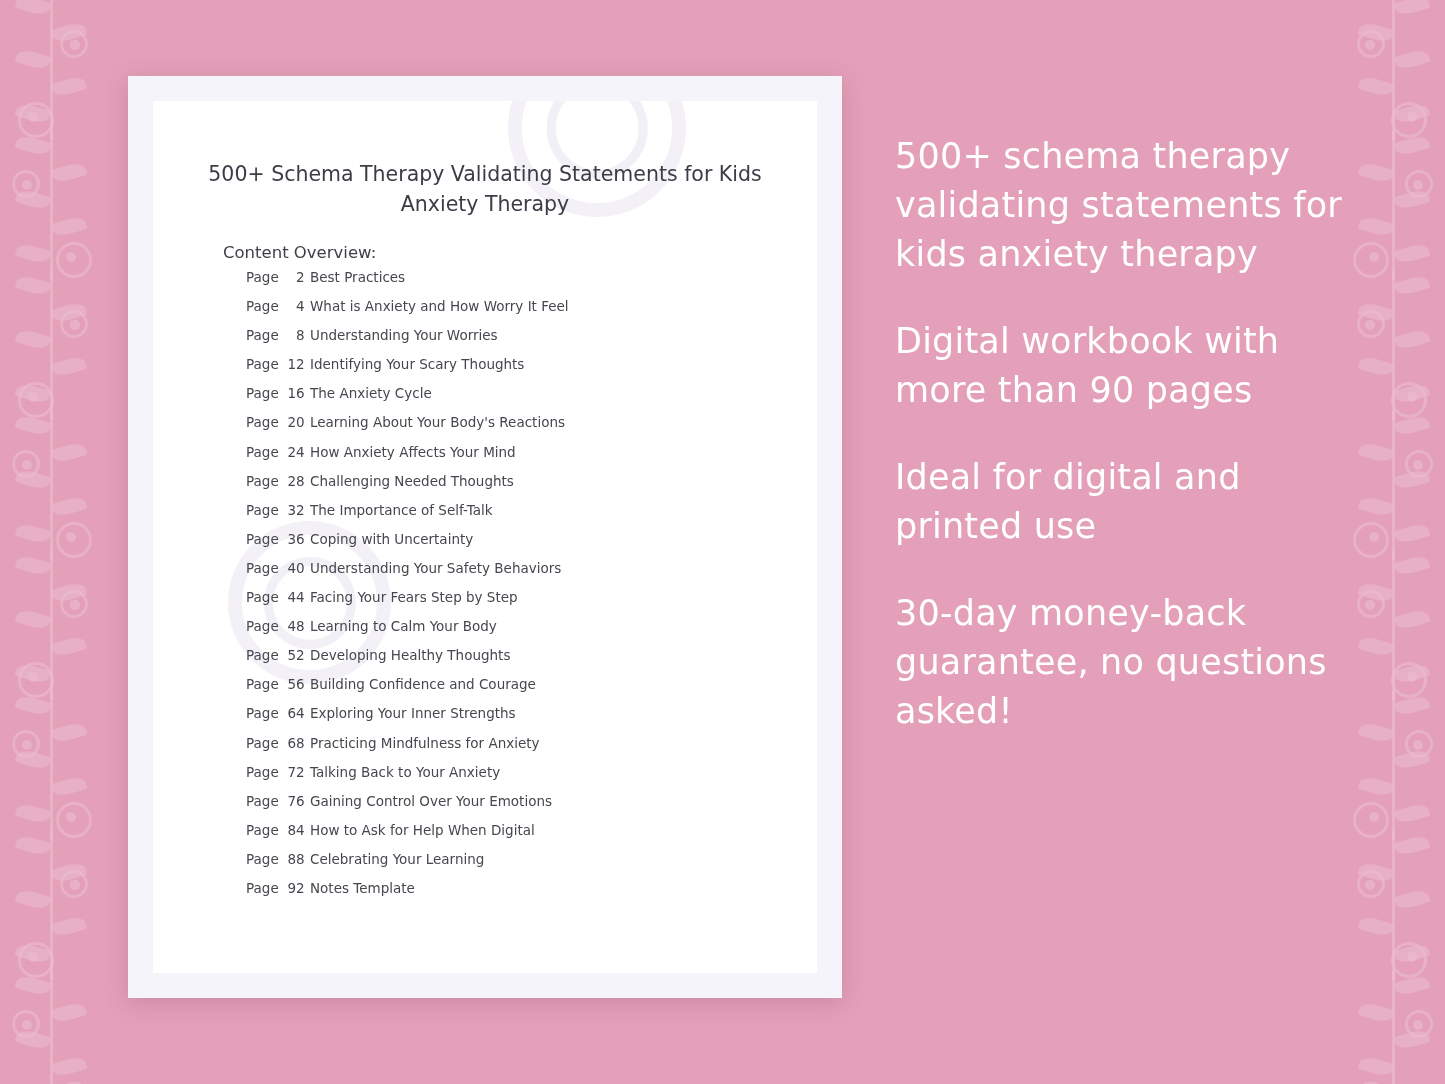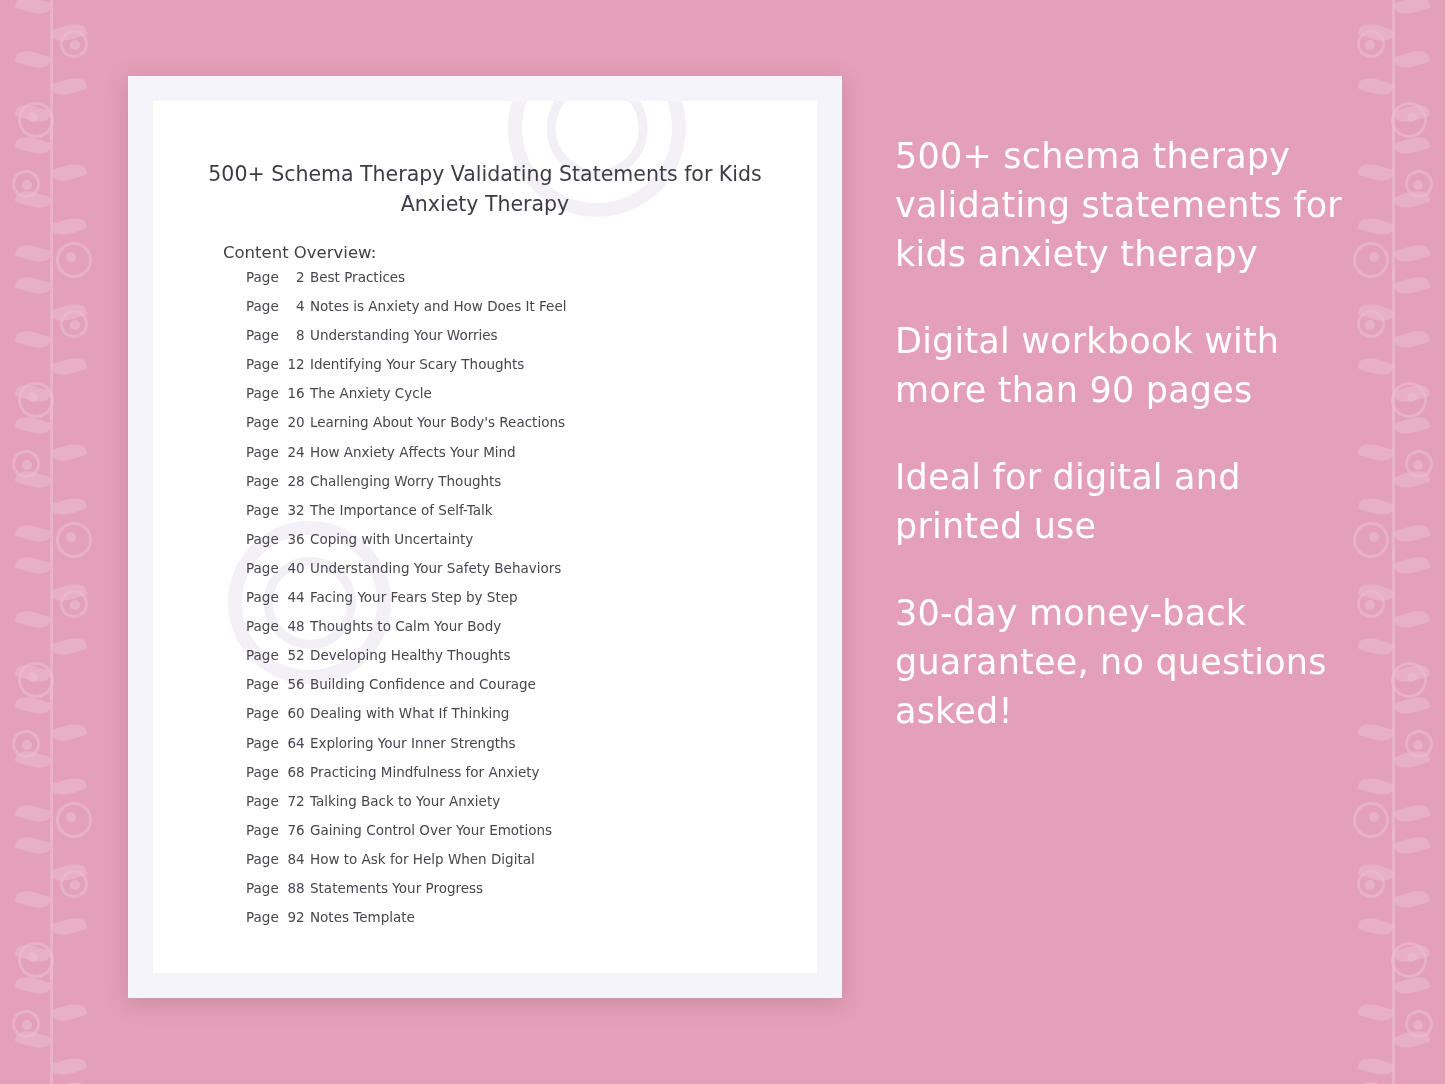--- a/index.html
+++ b/index.html
@@ -357,21 +357,21 @@
       <div class="doc-title">500+ Schema Therapy Validating Statements for Kids Anxiety Therapy</div>
       <div class="overview-label">Content Overview:</div>
 
       <div class="toc" id="toc-list">
           <div class="toc-row">
             <span class="toc-page"><span>Page</span><span class="toc-num">2</span></span>
             <span class="toc-title">Best Practices</span>
           </div>
           <div class="toc-row">
             <span class="toc-page"><span>Page</span><span class="toc-num">4</span></span>
-            <span class="toc-title">Notes is Anxiety and How Does It Feel</span>
+            <span class="toc-title">What is Anxiety and How Worry It Feel</span>
           </div>
           <div class="toc-row">
             <span class="toc-page"><span>Page</span><span class="toc-num">8</span></span>
             <span class="toc-title">Understanding Your Worries</span>
           </div>
           <div class="toc-row">
             <span class="toc-page"><span>Page</span><span class="toc-num">12</span></span>
             <span class="toc-title">Identifying Your Scary Thoughts</span>
           </div>
           <div class="toc-row">
@@ -381,55 +381,51 @@
           <div class="toc-row">
             <span class="toc-page"><span>Page</span><span class="toc-num">20</span></span>
             <span class="toc-title">Learning About Your Body's Reactions</span>
           </div>
           <div class="toc-row">
             <span class="toc-page"><span>Page</span><span class="toc-num">24</span></span>
             <span class="toc-title">How Anxiety Affects Your Mind</span>
           </div>
           <div class="toc-row">
             <span class="toc-page"><span>Page</span><span class="toc-num">28</span></span>
-            <span class="toc-title">Challenging Worry Thoughts</span>
+            <span class="toc-title">Challenging Needed Thoughts</span>
           </div>
           <div class="toc-row">
             <span class="toc-page"><span>Page</span><span class="toc-num">32</span></span>
             <span class="toc-title">The Importance of Self-Talk</span>
           </div>
           <div class="toc-row">
             <span class="toc-page"><span>Page</span><span class="toc-num">36</span></span>
             <span class="toc-title">Coping with Uncertainty</span>
           </div>
           <div class="toc-row">
             <span class="toc-page"><span>Page</span><span class="toc-num">40</span></span>
             <span class="toc-title">Understanding Your Safety Behaviors</span>
           </div>
           <div class="toc-row">
             <span class="toc-page"><span>Page</span><span class="toc-num">44</span></span>
             <span class="toc-title">Facing Your Fears Step by Step</span>
           </div>
           <div class="toc-row">
             <span class="toc-page"><span>Page</span><span class="toc-num">48</span></span>
-            <span class="toc-title">Thoughts to Calm Your Body</span>
+            <span class="toc-title">Learning to Calm Your Body</span>
           </div>
           <div class="toc-row">
             <span class="toc-page"><span>Page</span><span class="toc-num">52</span></span>
             <span class="toc-title">Developing Healthy Thoughts</span>
           </div>
           <div class="toc-row">
             <span class="toc-page"><span>Page</span><span class="toc-num">56</span></span>
             <span class="toc-title">Building Confidence and Courage</span>
           </div>
           <div class="toc-row">
-            <span class="toc-page"><span>Page</span><span class="toc-num">60</span></span>
-            <span class="toc-title">Dealing with What If Thinking</span>
-          </div>
-          <div class="toc-row">
             <span class="toc-page"><span>Page</span><span class="toc-num">64</span></span>
             <span class="toc-title">Exploring Your Inner Strengths</span>
           </div>
           <div class="toc-row">
             <span class="toc-page"><span>Page</span><span class="toc-num">68</span></span>
             <span class="toc-title">Practicing Mindfulness for Anxiety</span>
           </div>
           <div class="toc-row">
             <span class="toc-page"><span>Page</span><span class="toc-num">72</span></span>
             <span class="toc-title">Talking Back to Your Anxiety</span>
@@ -437,21 +433,21 @@
           <div class="toc-row">
             <span class="toc-page"><span>Page</span><span class="toc-num">76</span></span>
             <span class="toc-title">Gaining Control Over Your Emotions</span>
           </div>
           <div class="toc-row">
             <span class="toc-page"><span>Page</span><span class="toc-num">84</span></span>
             <span class="toc-title">How to Ask for Help When Digital</span>
           </div>
           <div class="toc-row">
             <span class="toc-page"><span>Page</span><span class="toc-num">88</span></span>
-            <span class="toc-title">Statements Your Progress</span>
+            <span class="toc-title">Celebrating Your Learning</span>
           </div>
           <div class="toc-row">
             <span class="toc-page"><span>Page</span><span class="toc-num">92</span></span>
             <span class="toc-title">Notes Template</span>
           </div>
         </div>
     </div>
   </div>
 
   <div class="promo" id="promo-list">

